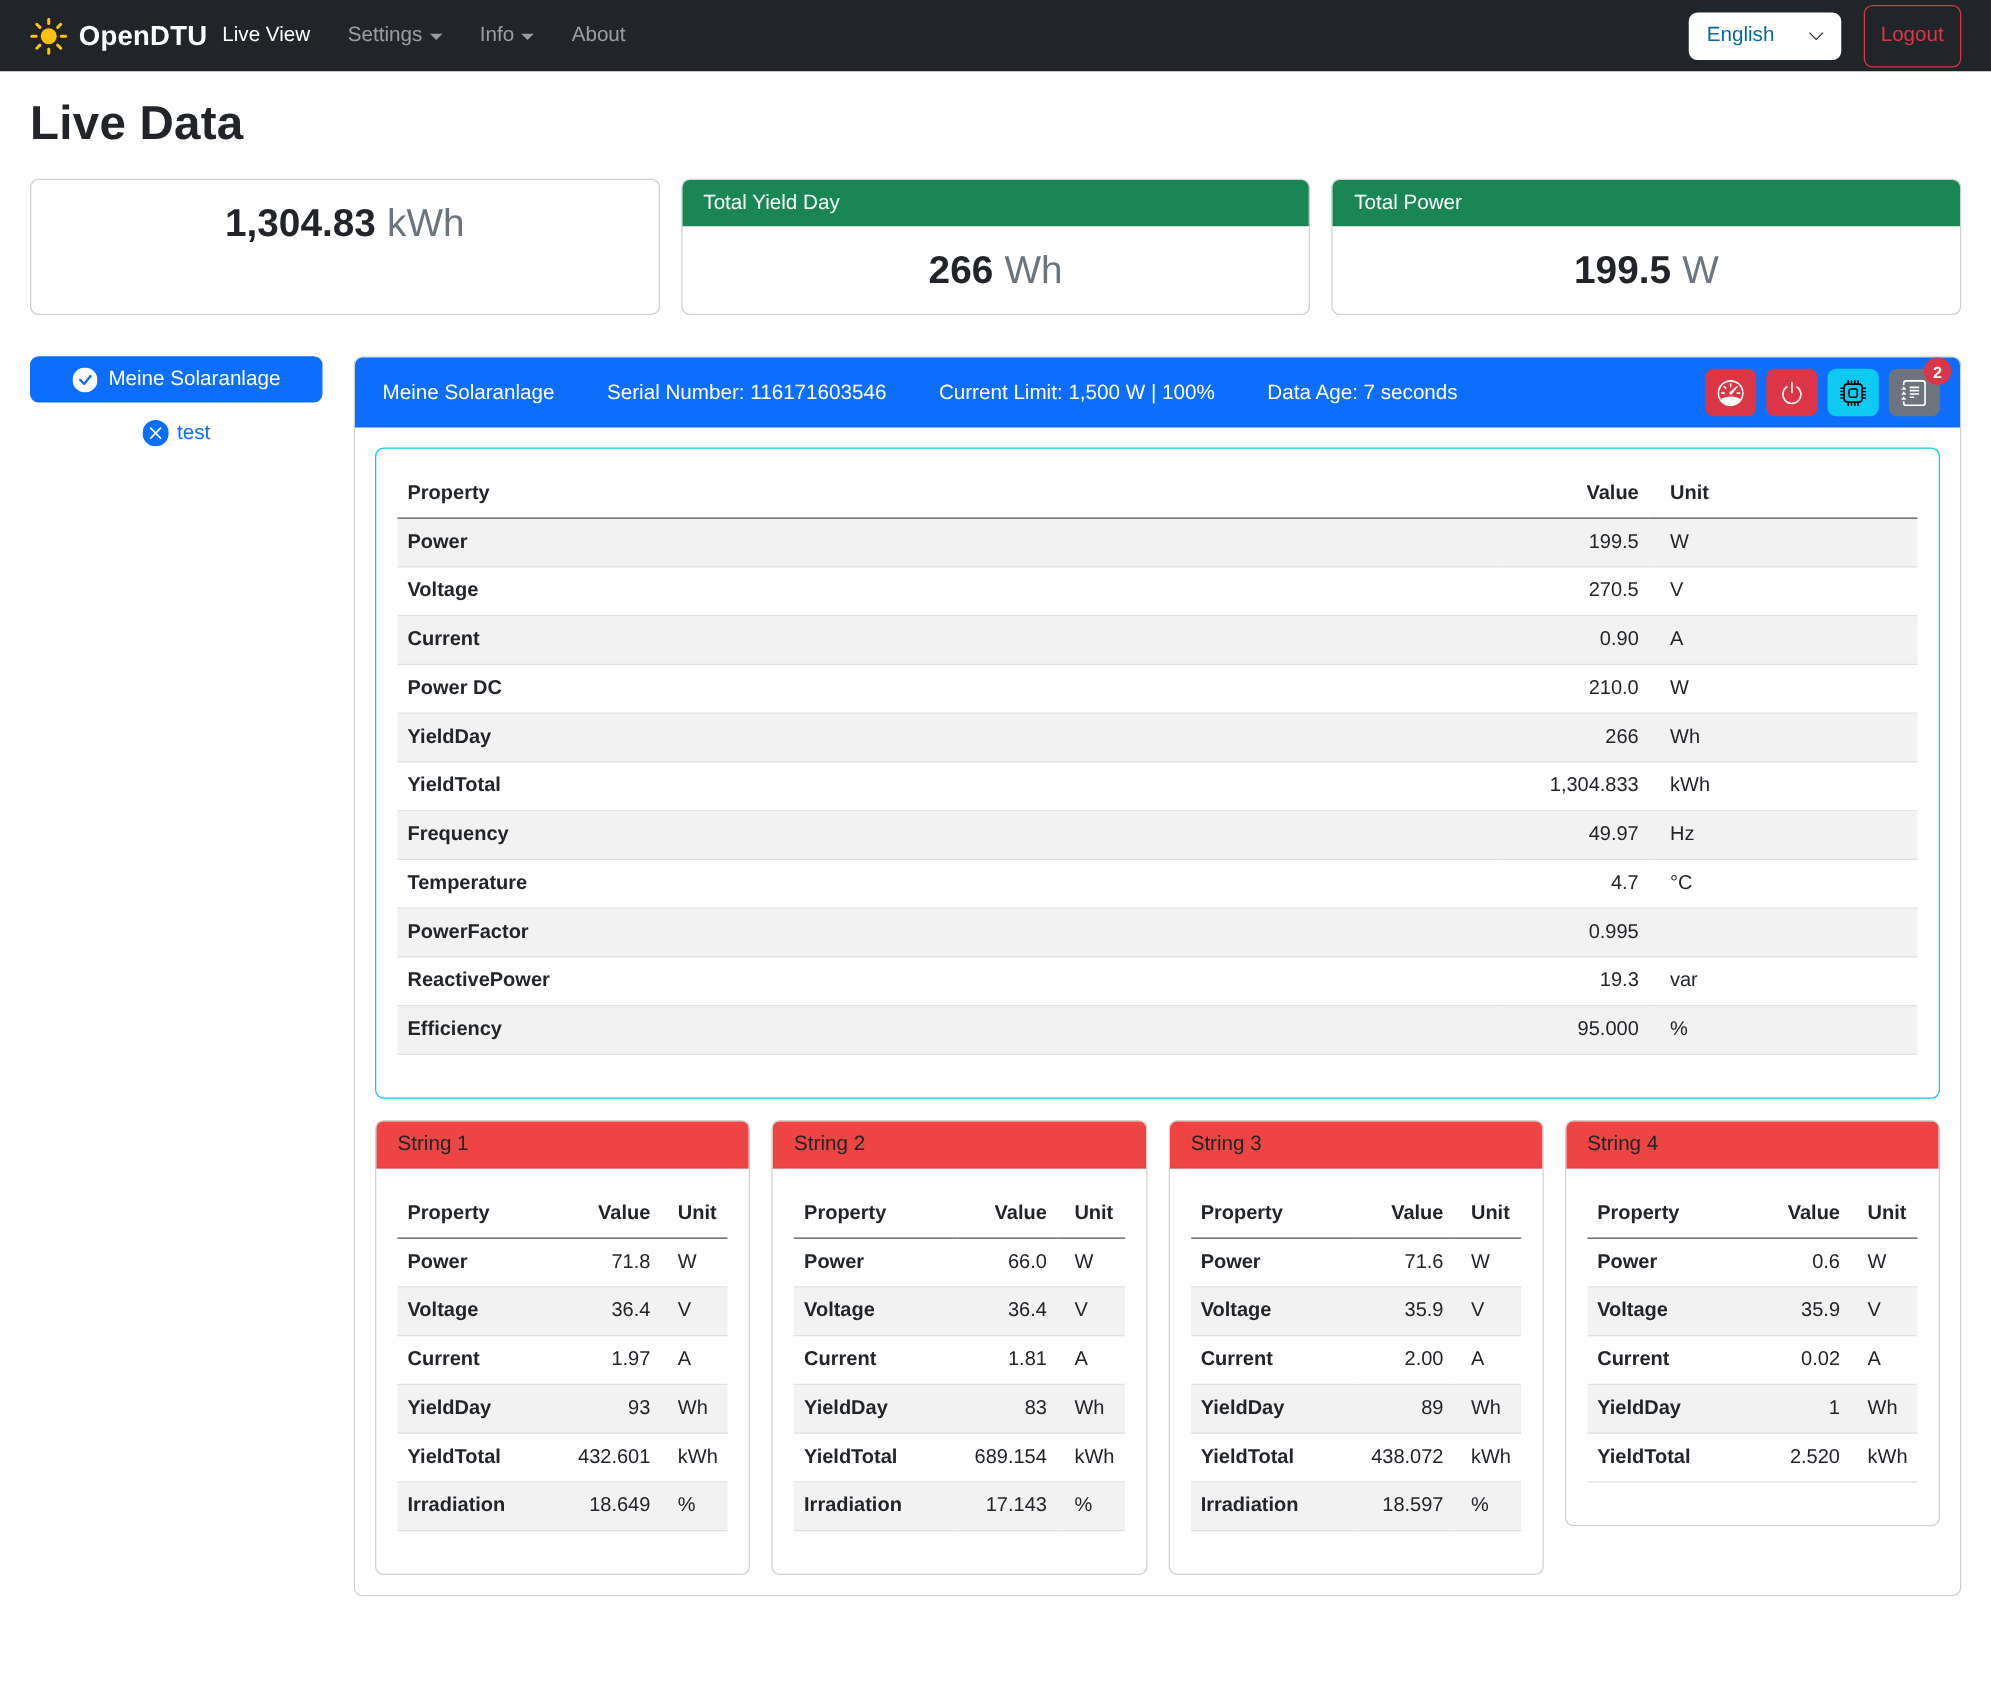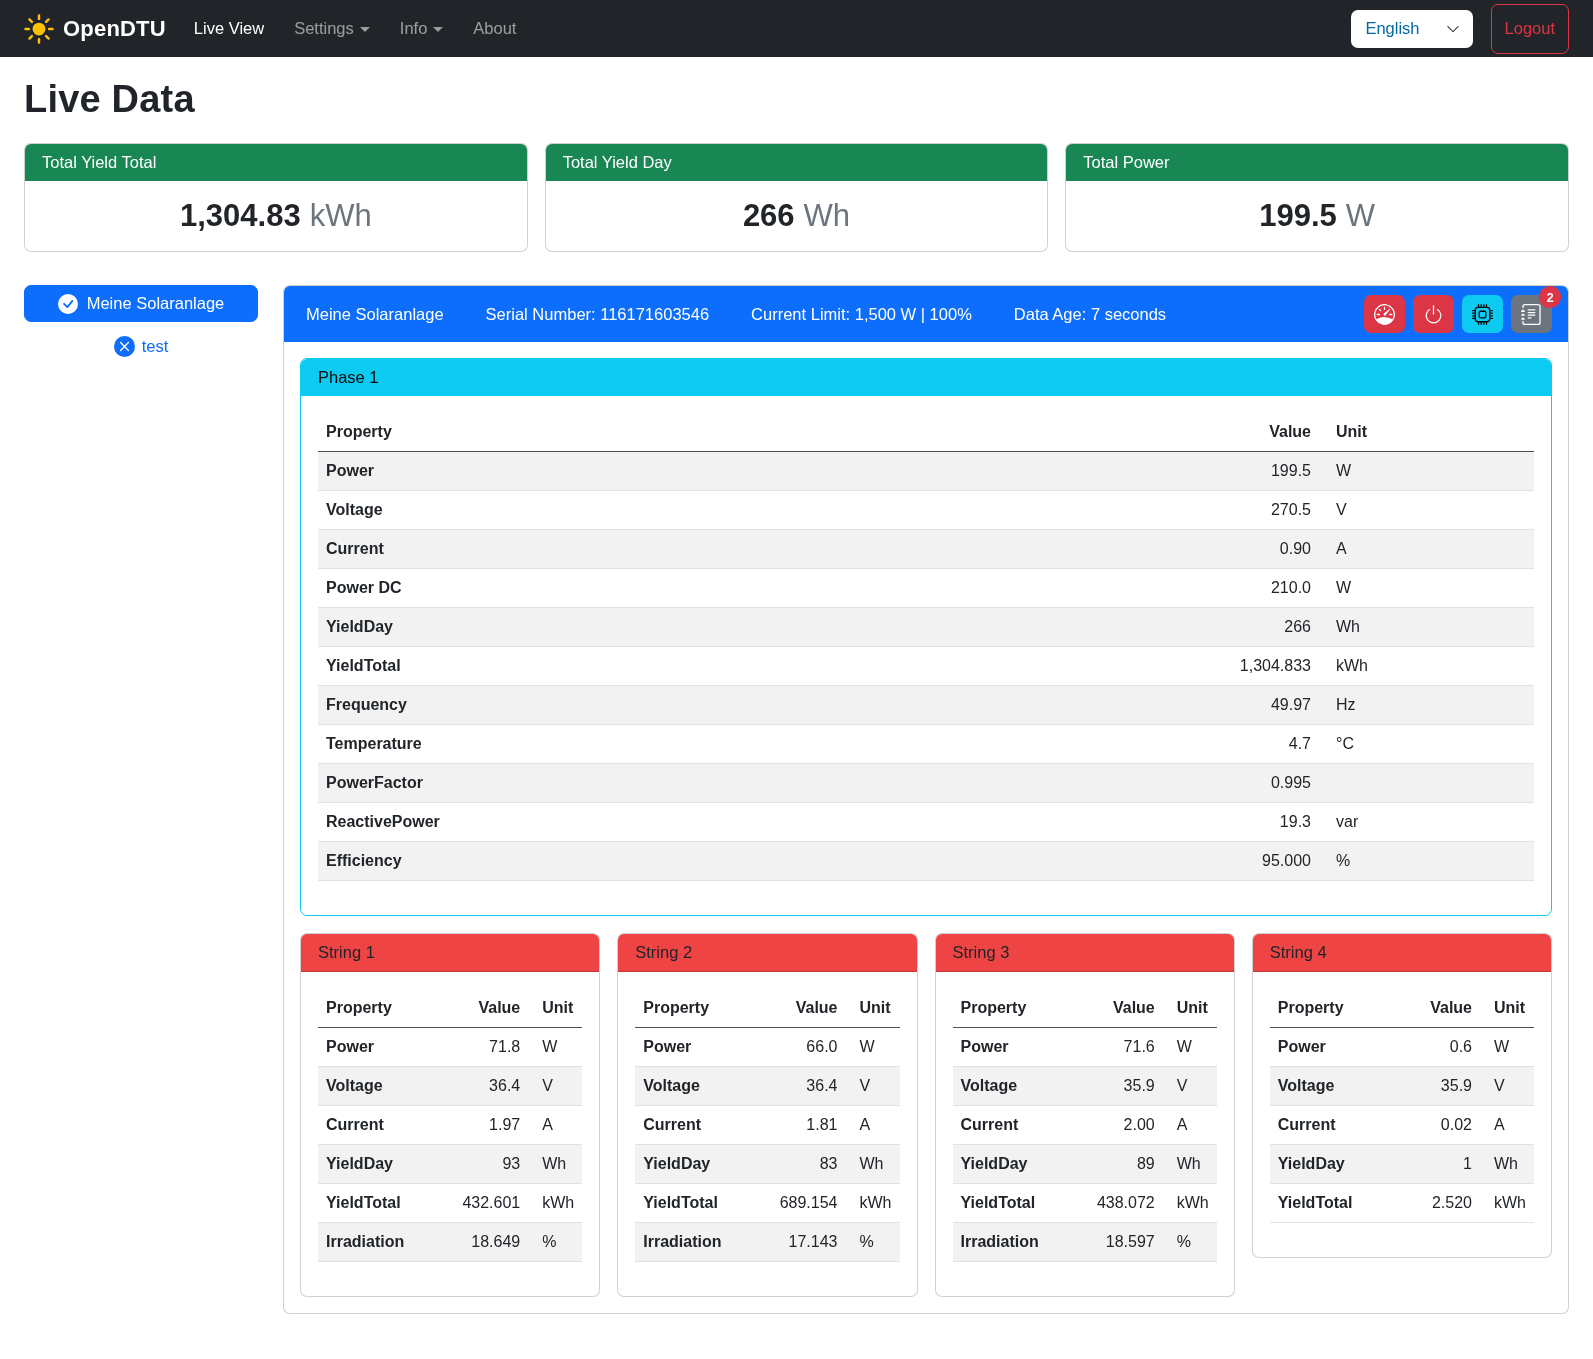--- a/index.html
+++ b/index.html
@@ -14,21 +14,21 @@
   }
 
   
   .navbar {
     height: 57px;
     background: #212529;
     display: flex;
     align-items: center;
     padding: 0 24px;
   }
-  .brand { display: flex; align-items: center; gap: 9px; margin-right: 28px; }
+  .brand { display: flex; align-items: center; gap: 9px; margin-right: 12px; }
   .brand-text { color: #fff; font-size: 22px; font-weight: 700; letter-spacing: .2px; }
   .nav-links { display: flex; align-items: center; gap: 30px; }
   .nav-link { color: rgba(255,255,255,.55); font-size: 16.5px; cursor: pointer; display: flex; align-items: center; gap: 6px; text-align: right; }
   .nav-link.active { color: #ffffff; }
   .caret-down {
     width: 0; height: 0; display: inline-block;
     border-left: 5px solid transparent; border-right: 5px solid transparent;
     border-top: 5px solid rgba(255,255,255,.55); margin-top: 2px;
   }
   .nav-right { margin-left: auto; display: flex; align-items: center; gap: 18px; }
@@ -180,21 +180,20 @@
     <button class="logout-btn">Logout</button>
   </div>
 </nav>
 
 <div class="container">
 
   <h1 class="page-title">Live Data</h1>
 
   <div class="summary-row">
     <div class="sum-card">
-      <div class="sum-card-header">Total Yield Total</div>
       <div class="sum-card-body">
         <span class="sum-value">1,304.83</span><span class="sum-unit">kWh</span>
       </div>
     </div>
     <div class="sum-card">
       <div class="sum-card-header">Total Yield Day</div>
       <div class="sum-card-body">
         <span class="sum-value">266</span><span class="sum-unit">Wh</span>
       </div>
     </div>
@@ -266,21 +265,20 @@
               </svg>
             </span>
             <span class="btn-badge">2</span>
           </button>
         </div>
       </div>
 
       <div class="inverter-body">
 
         <div class="phase-card">
-          <div class="phase-header">Phase 1</div>
           <div class="phase-body">
             <table class="data-table phase-table">
               <thead>
                 <tr>
                   <th>Property</th>
                   <th class="val">Value</th>
                   <th class="unit">Unit</th>
                 </tr>
               </thead>
               <tbody>

